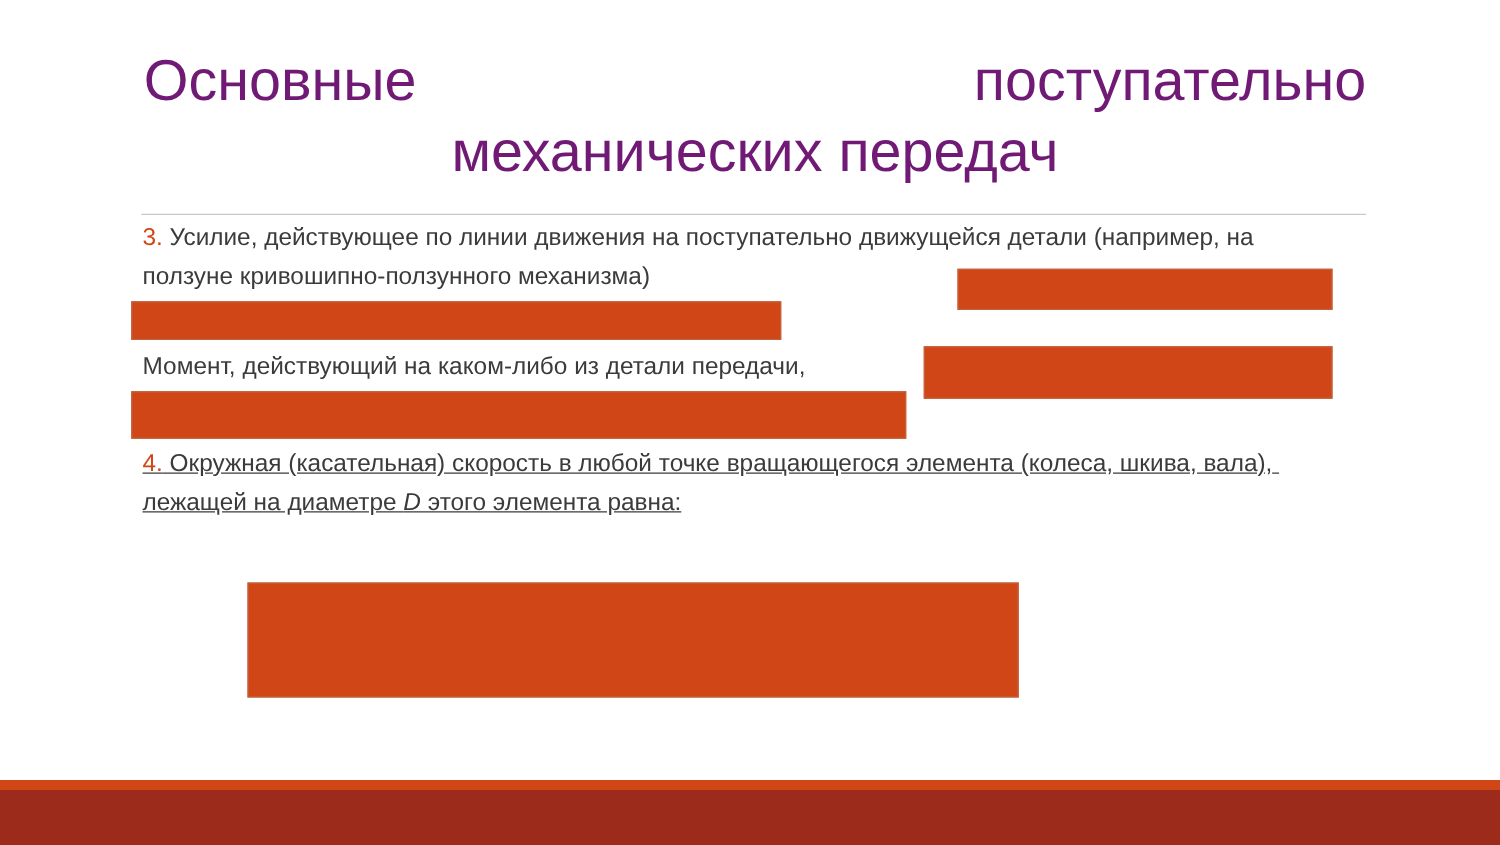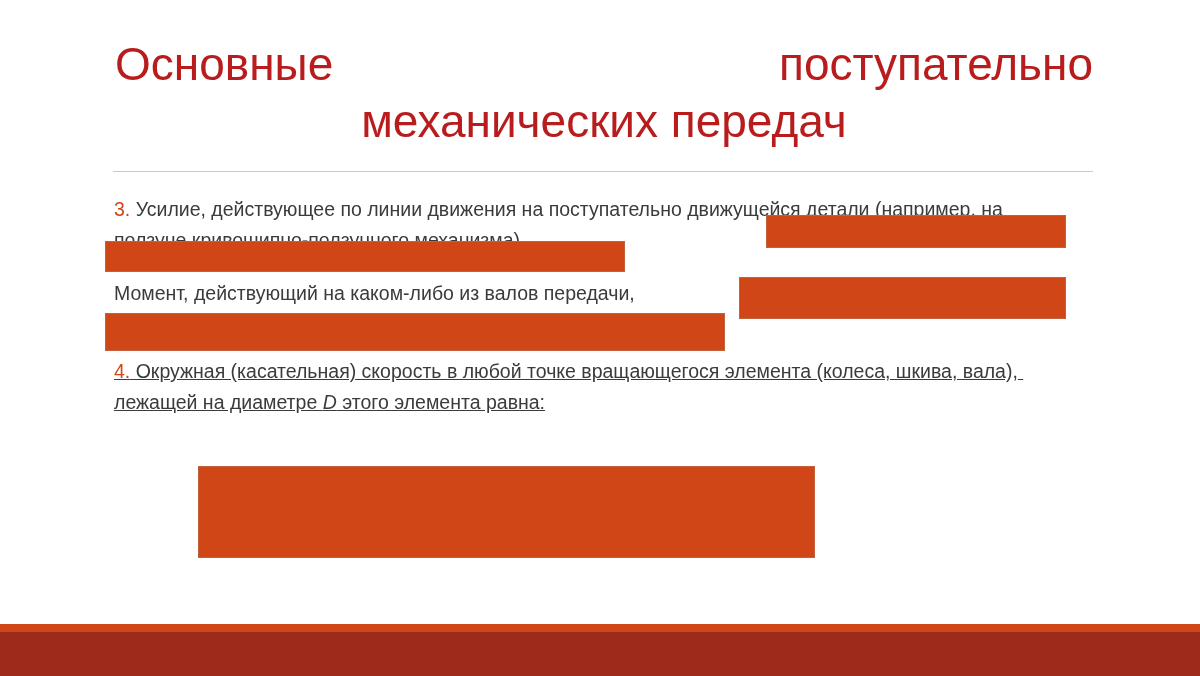--- a/index.html
+++ b/index.html
@@ -20,21 +20,21 @@
   }
 
   
   .title-block {
     position: absolute;
     left: 115px;
     top: 36px;
     width: 978px;
   }
   .title-line {
-    color: #b91c1c;
+    color: #701a75;
     font-size: 46px;
     font-weight: 400;
     line-height: 57px;
     letter-spacing: 0px;
     white-space: nowrap;
   }
   .title-line-1 {
     display: flex;
     justify-content: space-between;
     width: 100%;
@@ -64,21 +64,21 @@
   }
   .num {
     color: #D04616;
   }
   .ital {
     font-style: italic;
   }
 
   .para-3 {
     left: 114px;
-    top: 194px;
+    top: 175px;
     width: 960px;
   }
   .para-moment {
     left: 114px;
     top: 278px;
     width: 960px;
   }
   .para-4 {
     left: 114px;
     top: 356px;
@@ -127,21 +127,21 @@
       <span>Основные</span>
       <span>поступательно</span>
     </div>
     <div class="title-line title-line-2">механических передач</div>
   </div>
 
   <div class="divider"></div>
 
   <div class="body-text para-3"><span class="num">3.</span><span> Усилие, действующее по линии движения на поступательно движущейся детали (например, на ползуне кривошипно-ползунного механизма)</span></div>
 
-  <div class="body-text para-moment">Момент, действующий на каком-либо из валов передачи,</div>
+  <div class="body-text para-moment">Момент, действующий на каком-либо из детали передачи,</div>
 
   <div class="body-text para-4"><span class="num">4.</span><span> Окружная (касательная) скорость в любой точке вращающегося элемента (колеса, шкива, вала), лежащей на диаметре </span><span class="ital">D</span><span> этого элемента равна:</span></div>
 
   <div class="block block-a"></div>
   <div class="block block-b"></div>
   <div class="block block-c"></div>
   <div class="block block-d"></div>
   <div class="block block-e"></div>
 
   <div class="bar-orange"></div>

